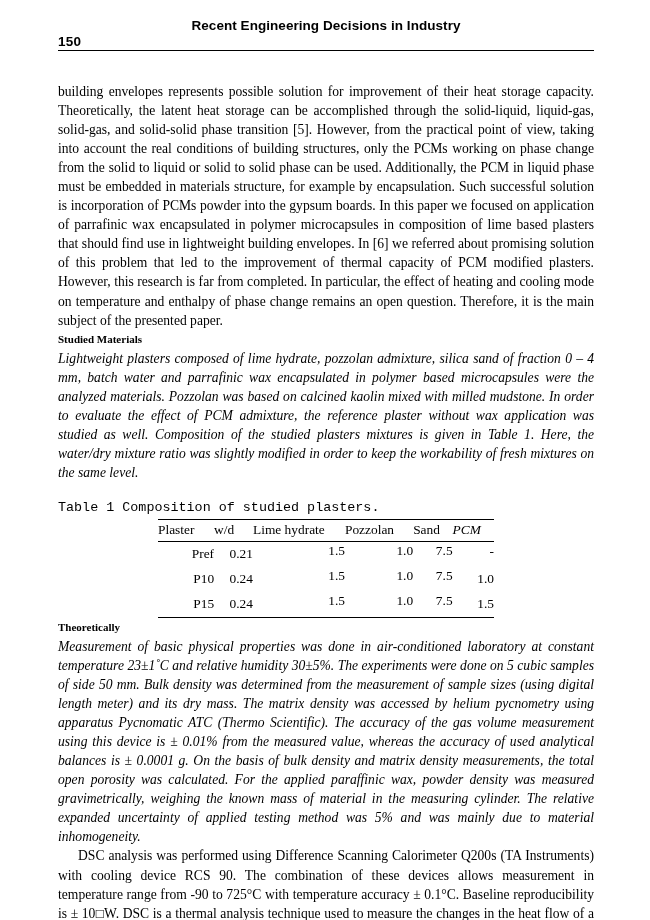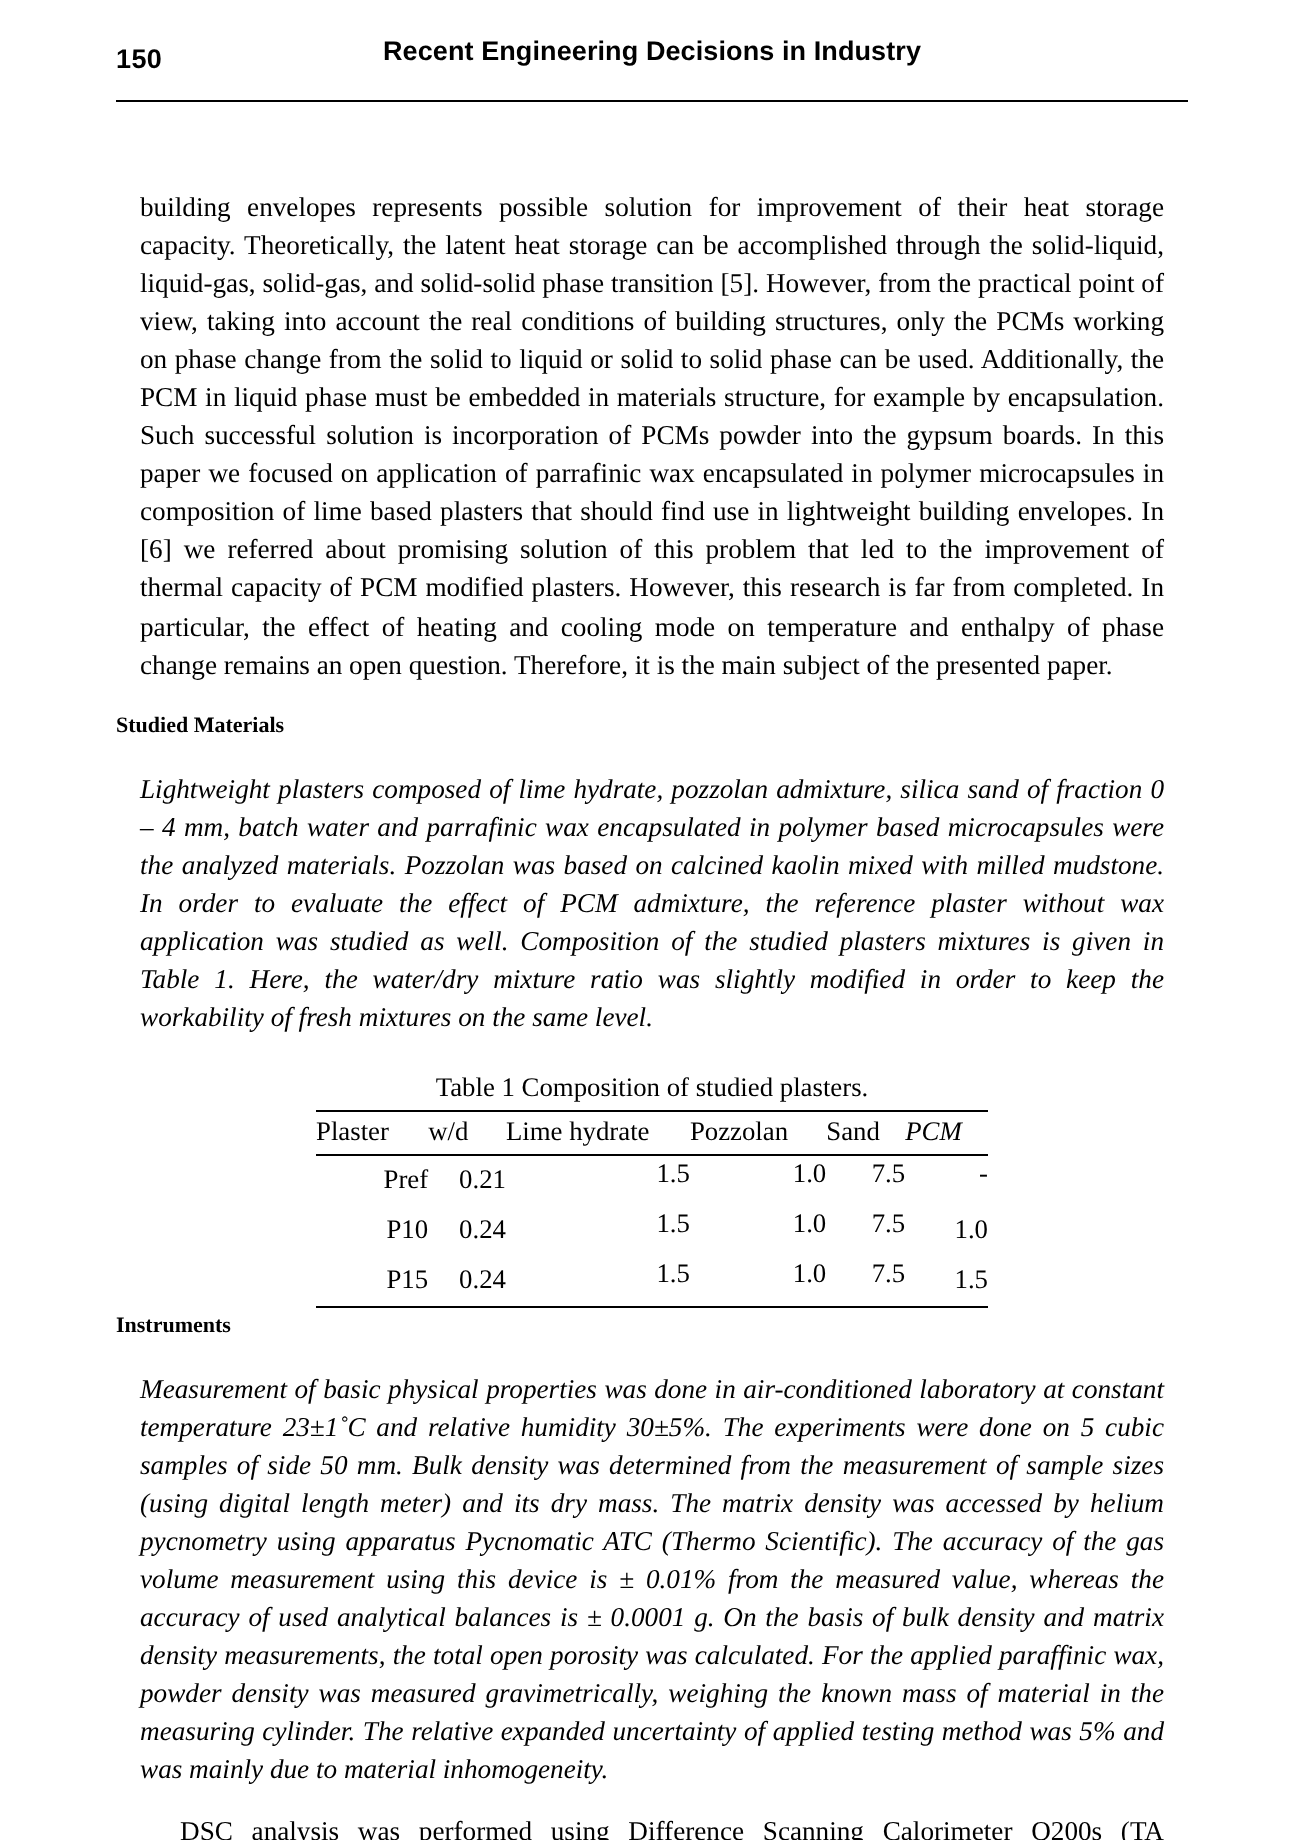--- a/index.html
+++ b/index.html
@@ -27,21 +27,21 @@
   .page-header {
     position: absolute;
     left: 58px;
     top: 18px;
     width: 536px;
     height: 22px;
   }
   .page-number {
     position: absolute;
     left: 0;
-    top: 4px;
+    top: 16px;
     font-family: "Liberation Sans", "DejaVu Sans", sans-serif;
     font-weight: bold;
     font-size: 13.5px;
     letter-spacing: 0.2px;
   }
   .header-title {
     position: absolute;
     left: 0;
     top: 0;
     width: 536px;
@@ -62,21 +62,21 @@
 
   
   .content {
     position: absolute;
     left: 58px;
     top: 82px;
     width: 536px;
   }
 
   p.body {
-    margin: 12px;
+    margin: 0;
     font-size: 13.6px;
     line-height: 19.05px;
     text-align: justify;
     text-justify: inter-word;
     hyphens: none;
   }
   p.body.indent {
     text-indent: 20px;
   }
 
@@ -91,22 +91,22 @@
   .gap-sec-after  { margin-top: 10px; font-style: italic; }
   .gap-para       { margin-top: 0px; }
 
   
   .table-block {
     margin-top: 17px;
   }
   .table-caption {
     font-size: 13.4px;
     line-height: 17px;
-    text-align: center;
     margin-bottom: 3px;
+    font-family: Liberation Mono, monospace;
   }
   table.plasters {
     border-collapse: collapse;
     margin: 0 auto;
     width: 336px;
     font-size: 13.4px;
   }
   table.plasters thead th {
     font-weight: normal;
     padding: 2px 0 3px 0;
@@ -195,20 +195,20 @@
             <td>0.24</td>
             <td class="raised">1.5</td>
             <td class="raised">1.0</td>
             <td class="raised">7.5</td>
             <td>1.5</td>
           </tr>
         </tbody>
       </table>
     </div>
 
-    <h2 class="section gap-sec-before">Instruments</h2>
+    <h2 class="section gap-sec-before">Theoretically</h2>
 
     <p class="body gap-sec-after">Measurement of basic physical properties was done in air-conditioned laboratory at constant temperature 23±1˚C and relative humidity 30±5%. The experiments were done on 5 cubic samples of side 50 mm. Bulk density was determined from the measurement of sample sizes (using digital length meter) and its dry mass. The matrix density was accessed by helium pycnometry using apparatus Pycnomatic ATC (Thermo Scientific). The accuracy of the gas volume measurement using this device is ± 0.01% from the measured value, whereas the accuracy of used analytical balances is ± 0.0001 g. On the basis of bulk density and matrix density measurements, the total open porosity was calculated. For the applied paraffinic wax, powder density was measured gravimetrically, weighing the known mass of material in the measuring cylinder. The relative expanded uncertainty of applied testing method was 5% and was mainly due to material inhomogeneity.</p>
 
     <p class="body gap-para indent">DSC analysis was performed using Difference Scanning Calorimeter Q200s (TA Instruments) with cooling device RCS 90. The combination of these devices allows measurement in temperature range from -90 to 725°C with temperature accuracy ± 0.1°C. Baseline reproducibility is ± 10□W. DSC is a thermal analysis technique used to measure the changes in the heat flow of a sample, which involves exothermic or endothermic processes, as a function of time and temperature. Since it is well established technique that provides information regarding melting temperatures, heats of fusion and crystallization temperatures, phase transitions, thermal stability, etc., it was used in this work in order to investigate the temperature of the phase change transition as well as heat of fusion and</p>
 
   </div>
 </div>
 
 </body></html>

